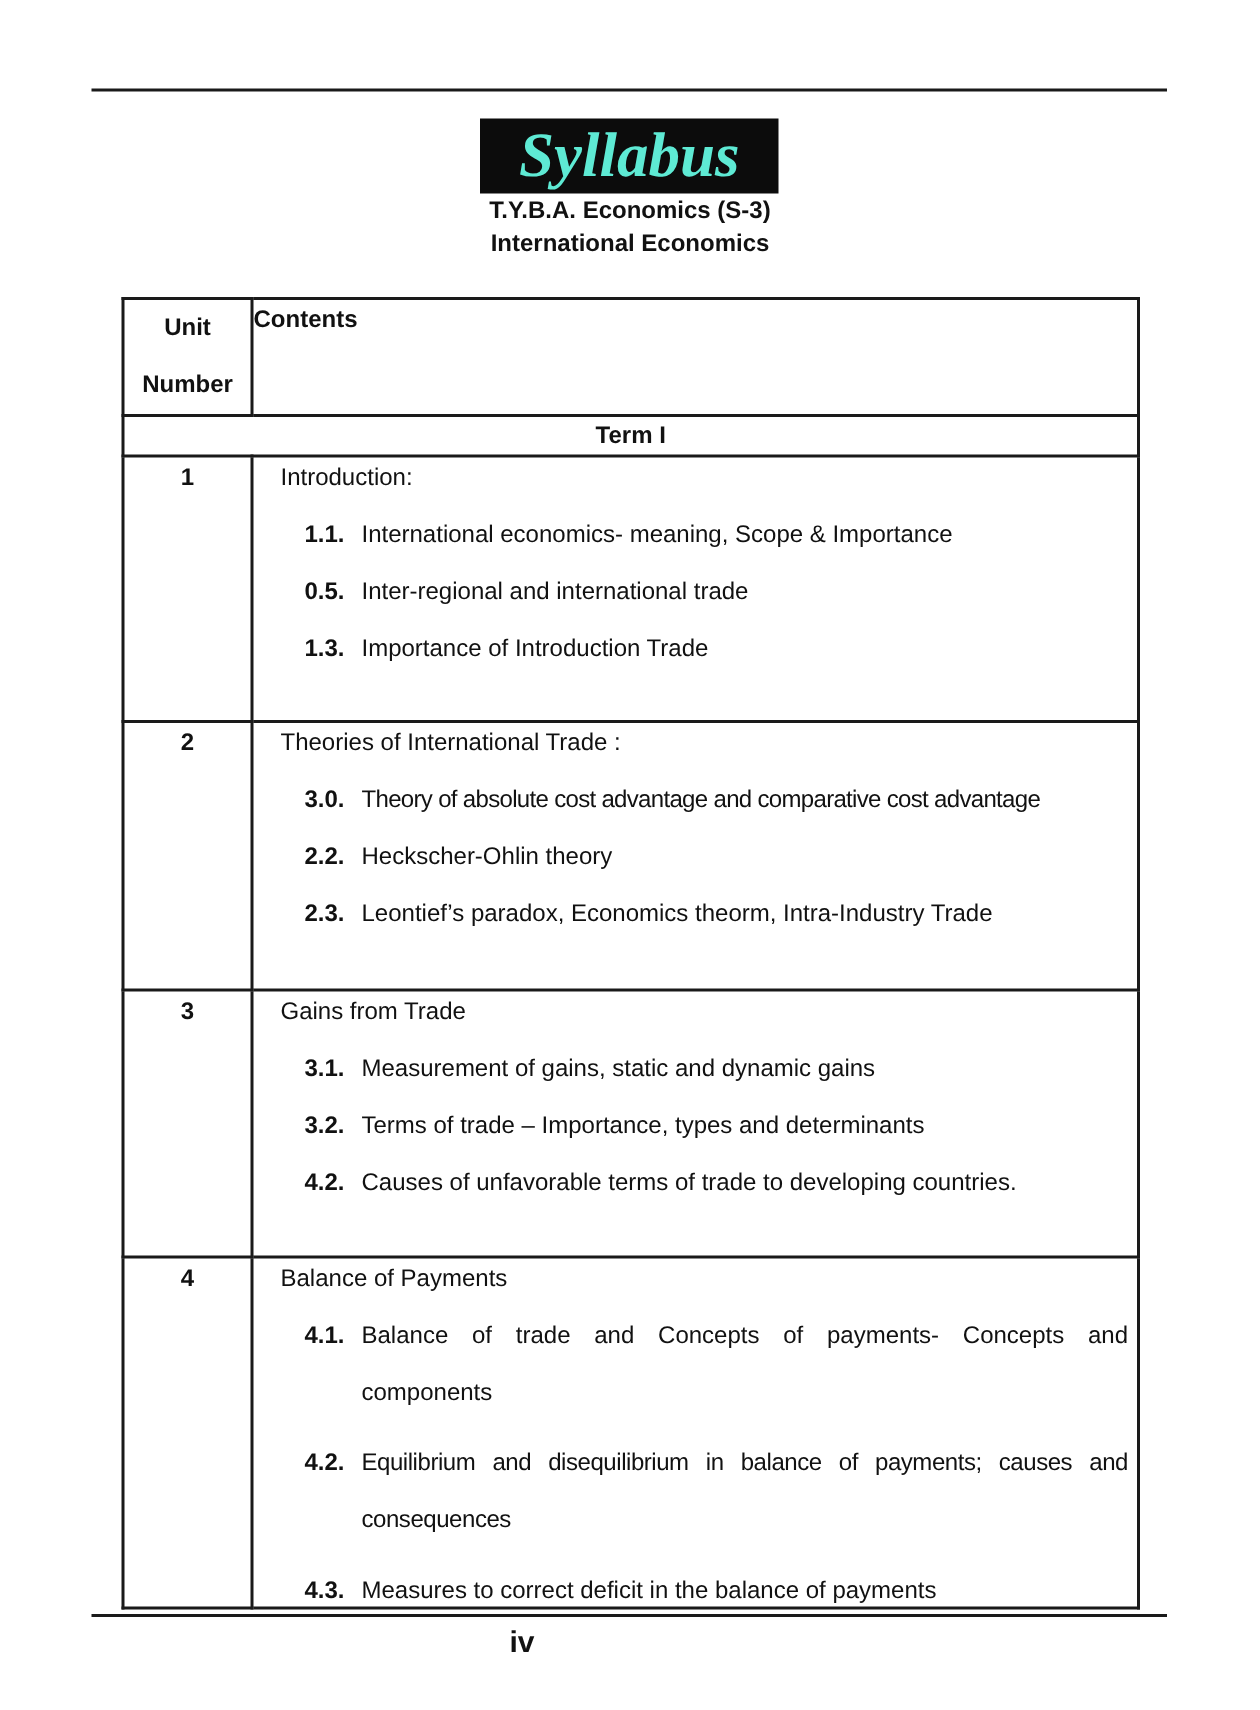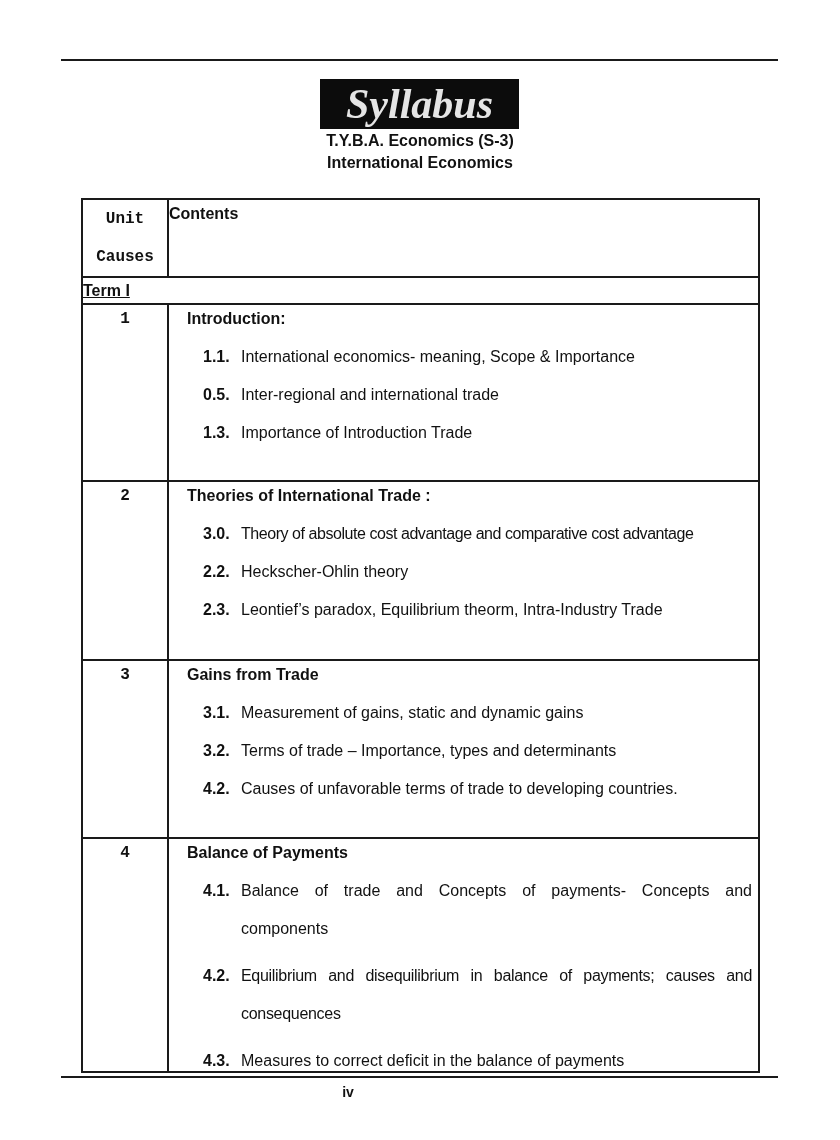--- a/index.html
+++ b/index.html
@@ -2,62 +2,62 @@
 <html><head>
 <meta charset="utf-8">
 <style>
   html, body { margin: 0; padding: 0; background: #ffffff; }
   body { width: 840px; height: 1140px; position: relative; overflow: hidden;
          font-family: "Liberation Sans", sans-serif; color: #111; }
   .rule { position: absolute; left: 61px; width: 717px; height: 2px; background: #1a1a1a; }
   .rule.top { top: 59px; }
   .rule.bottom { top: 1076px; }
   .title-box { position: absolute; left: 320px; top: 79px; width: 199px; height: 50px;
-               background: #0c0c0c; color: #e5e5e5; text-align: center;
+               background: #0c0c0c; color: #5eead4; text-align: center;
                font-family: "Liberation Serif", serif; font-style: italic; font-weight: bold;
                font-size: 42px; line-height: 50px; }
   .subtitle { position: absolute; left: 0; width: 840px; text-align: center;
               font-weight: bold; font-size: 16px; }
   .subtitle.s1 { top: 132px; }
   .subtitle.s2 { top: 154px; }
   table.syl { position: absolute; left: 81px; top: 198px; width: 679px; border-collapse: collapse;
               font-size: 16px; }
   table.syl td, table.syl th { border: 2px solid #1a1a1a; padding: 0; vertical-align: top; }
-  .col-unit { width: 84px; text-align: center; font-family: Liberation Mono, monospace; }
+  .col-unit { width: 84px; text-align: center; }
   th { font-weight: bold; }
   .hdr-unit { height: 63px; line-height: 38px; text-align: center; }
   .hdr-unit span { display: block; }
   .hdr-contents { text-align: left; line-height: 28px; }
-  .term-row td { font-weight: bold; height: 25px; line-height: 25px; text-decoration: underline; }
+  .term-row td { text-align: center; font-weight: bold; height: 25px; line-height: 25px; }
   .unit-num { font-weight: bold; padding-top: 4px !important; line-height: 20px; }
   .contents-cell { padding: 4px 6px 0 18px !important; }
-  .unit-title { font-weight: bold; line-height: 20px; margin-bottom: 18px; }
+  .unit-title { font-weight: normal; line-height: 20px; margin-bottom: 18px; }
   .item { display: flex; line-height: 20px; margin-bottom: 18px; margin-left: 16px; }
   .item .num { font-weight: bold; width: 38px; flex: none; }
   .item .txt { flex: 1; }
   .item .txt.justify { text-align: justify; text-align-last: left; line-height: 38px; margin-top: -9px; }
   .r1 { height: 177px; } .r2 { height: 179px; } .r3 { height: 178px; } .r4 { height: 215px; }
   .page-num { position: absolute; left: 0; width: 696px; top: 1084px; text-align: center;
-              font-weight: bold; font-size: 14px; }
+              font-weight: bold; font-size: 20px; }
 </style>
 </head>
 <body>
 
 <div class="rule top"></div>
 
 <div class="title-box">Syllabus</div>
 <div class="subtitle s1">T.Y.B.A. Economics (S-3)</div>
 <div class="subtitle s2">International Economics</div>
 
 <table class="syl">
   <tbody>
       <tr>
     <th class="col-unit hdr-unit">
       <span>Unit</span>
-      <span>Causes</span>
+      <span>Number</span>
     </th>
     <th class="hdr-contents">Contents</th>
   </tr>
   <tr class="term-row">
     <td colspan="2">Term I</td>
   </tr>
 
   <tr class="r1">
     <td class="col-unit unit-num">1</td>
     <td class="contents-cell">
@@ -84,21 +84,21 @@
       <div class="item">
             <span class="num">3.0.</span>
             <span class="txt" style="letter-spacing:-0.45px;white-space:nowrap">Theory of absolute cost advantage and comparative cost advantage</span>
           </div>
       <div class="item">
             <span class="num">2.2.</span>
             <span class="txt">Heckscher-Ohlin theory</span>
           </div>
       <div class="item">
             <span class="num">2.3.</span>
-            <span class="txt">Leontief’s paradox, Equilibrium theorm, Intra-Industry Trade</span>
+            <span class="txt">Leontief’s paradox, Economics theorm, Intra-Industry Trade</span>
           </div>
     </td>
   </tr>
 
   <tr class="r3">
     <td class="col-unit unit-num">3</td>
     <td class="contents-cell">
       <div class="unit-title">Gains from Trade</div>
       <div class="item">
             <span class="num">3.1.</span>

